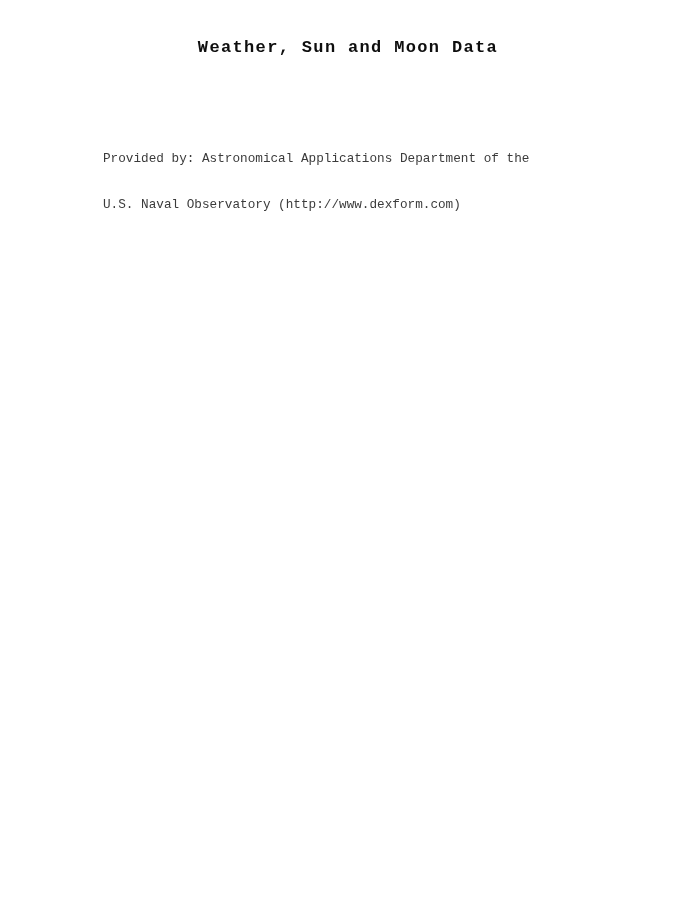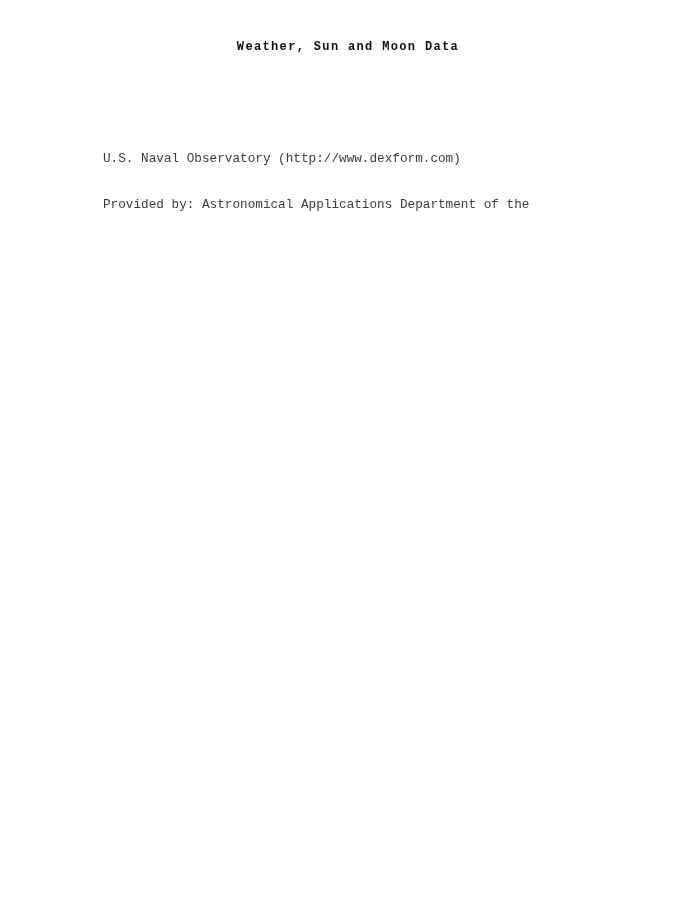--- a/index.html
+++ b/index.html
@@ -19,21 +19,21 @@
     inset: 0;
     background: #ffffff;
     overflow: hidden;
   }
   .doc-title {
     position: absolute;
     top: 40px;
     left: 0;
     width: 696px;
     text-align: center;
-    font-size: 12px;
+    font-size: 17px;
     font-weight: bold;
     letter-spacing: 1.35px;
     color: #0e0e0e;
     line-height: 15px;
     white-space: pre;
   }
   .provided-block {
     position: absolute;
     top: 121px;
     left: 103px;
@@ -51,17 +51,17 @@
   }
 </style>
 </head>
 <body>
 
 <div class="page">
 
   <div class="doc-title">Weather, Sun and Moon Data</div>
 
   <div class="provided-block">
+    <span class="provided-line">Provided by: Astronomical Applications Department of the</span>
     <span class="provided-line">U.S. Naval Observatory (http://www.dexform.com)</span>
-    <span class="provided-line">Provided by: Astronomical Applications Department of the</span>
   </div>
 
 </div>
 
 </body></html>

